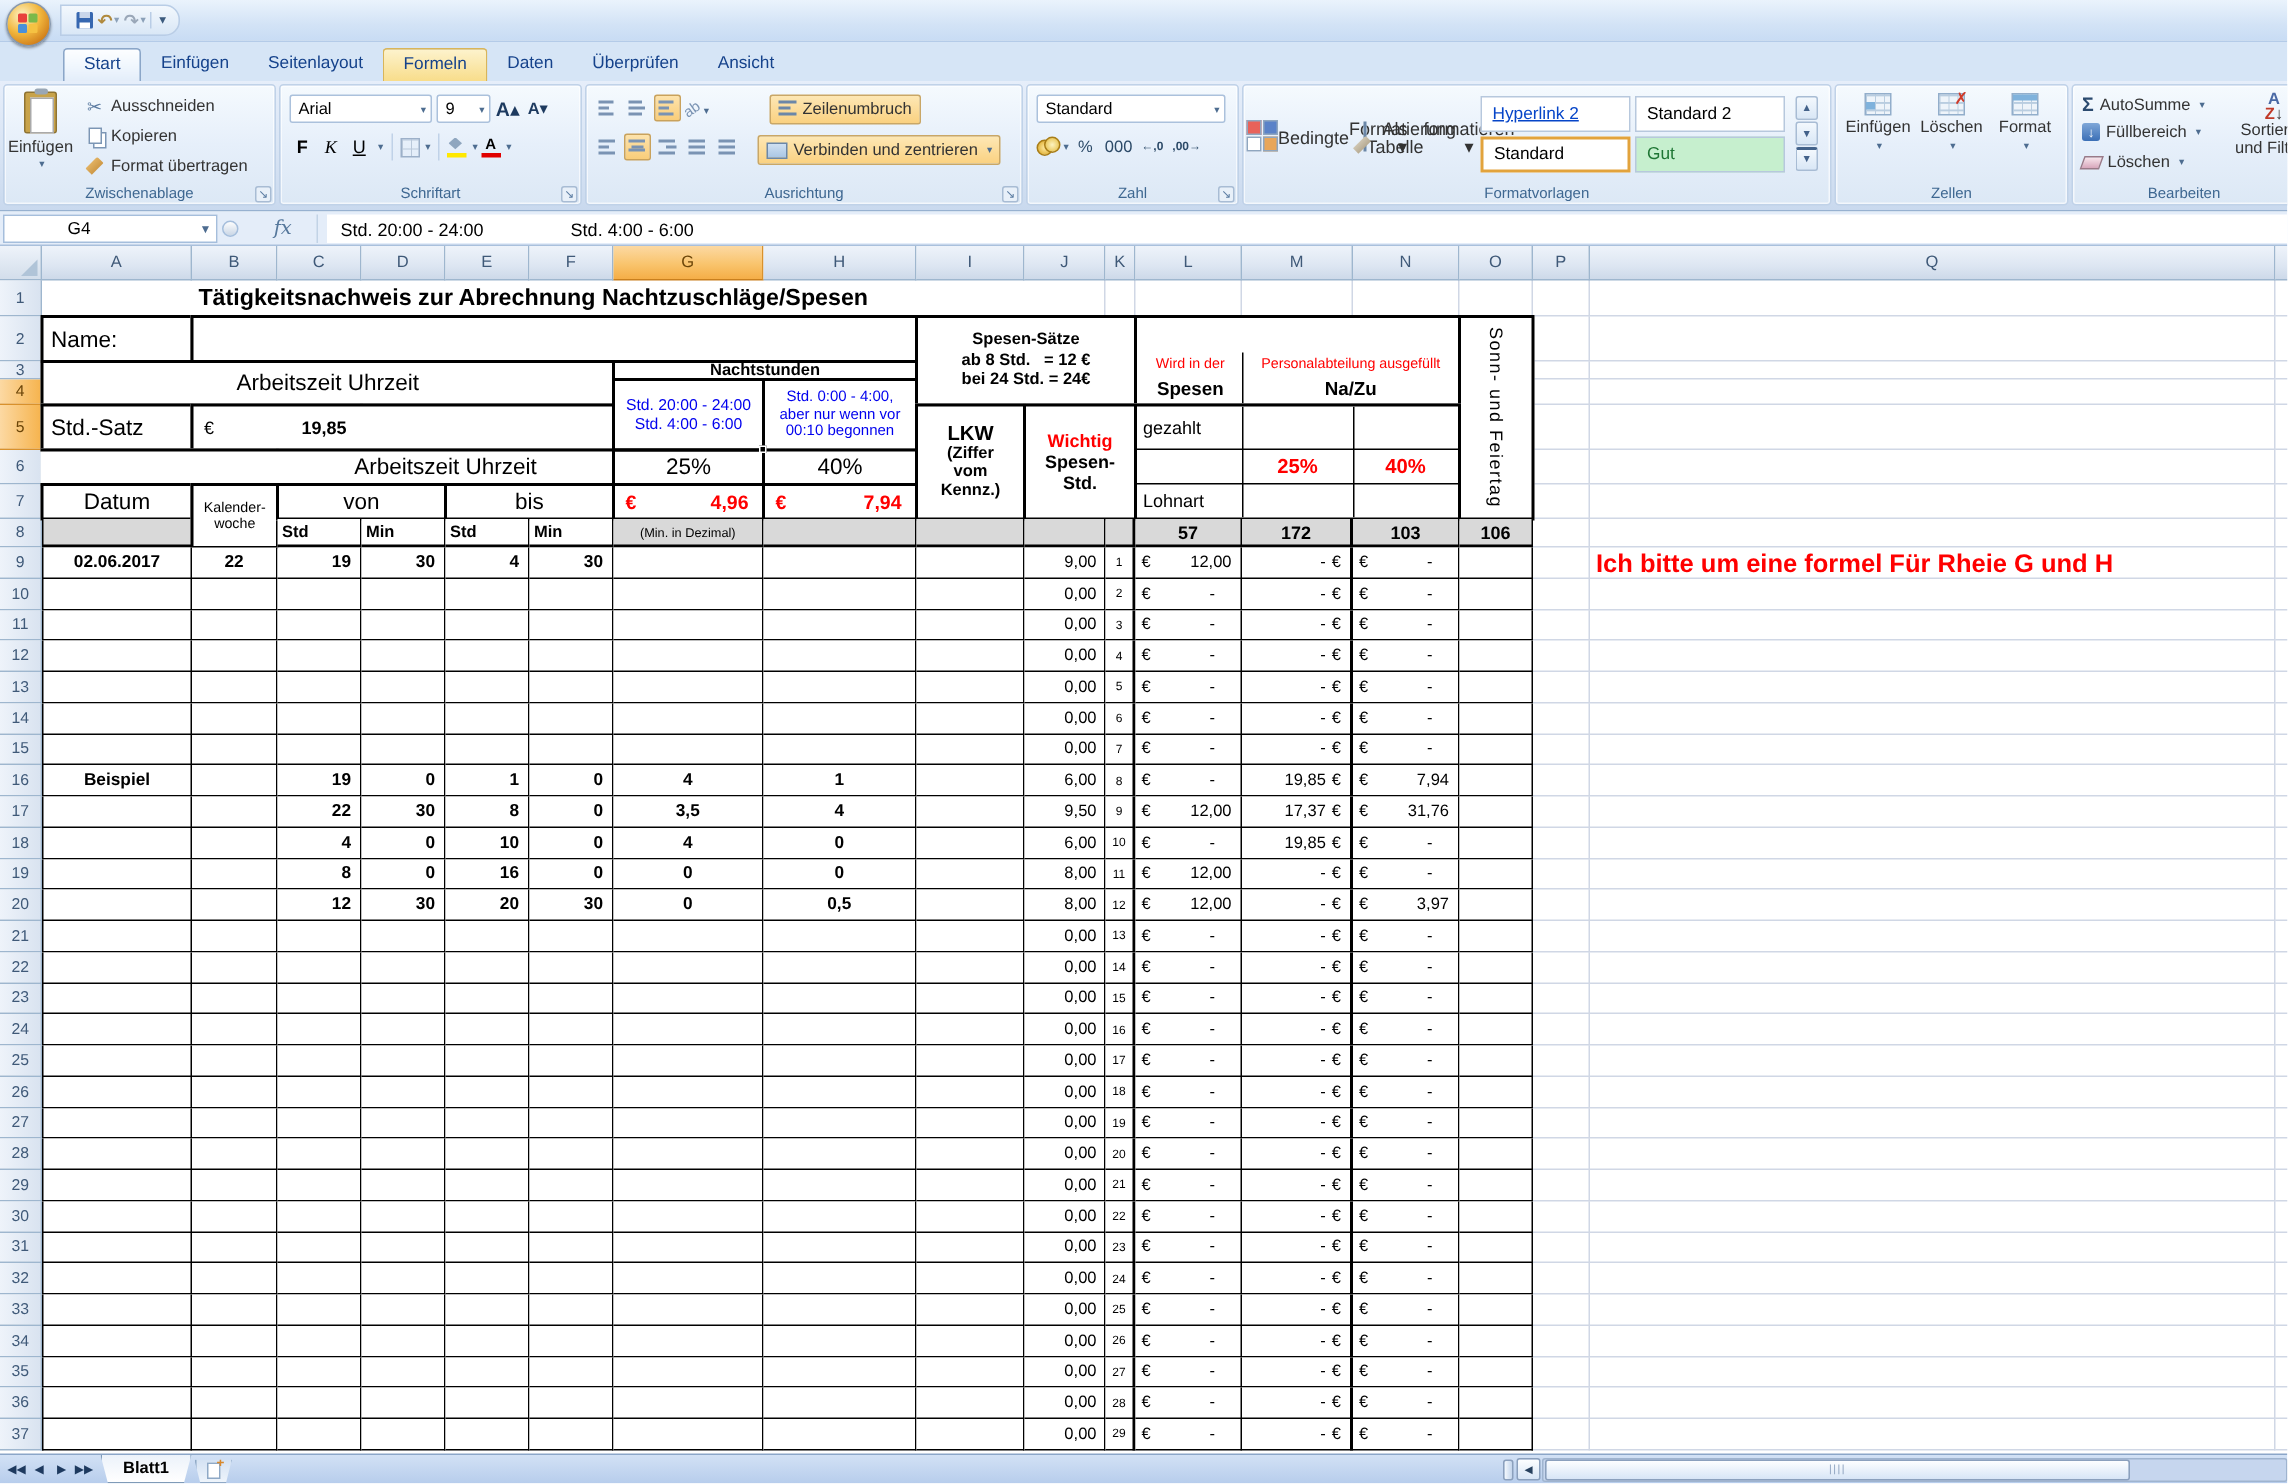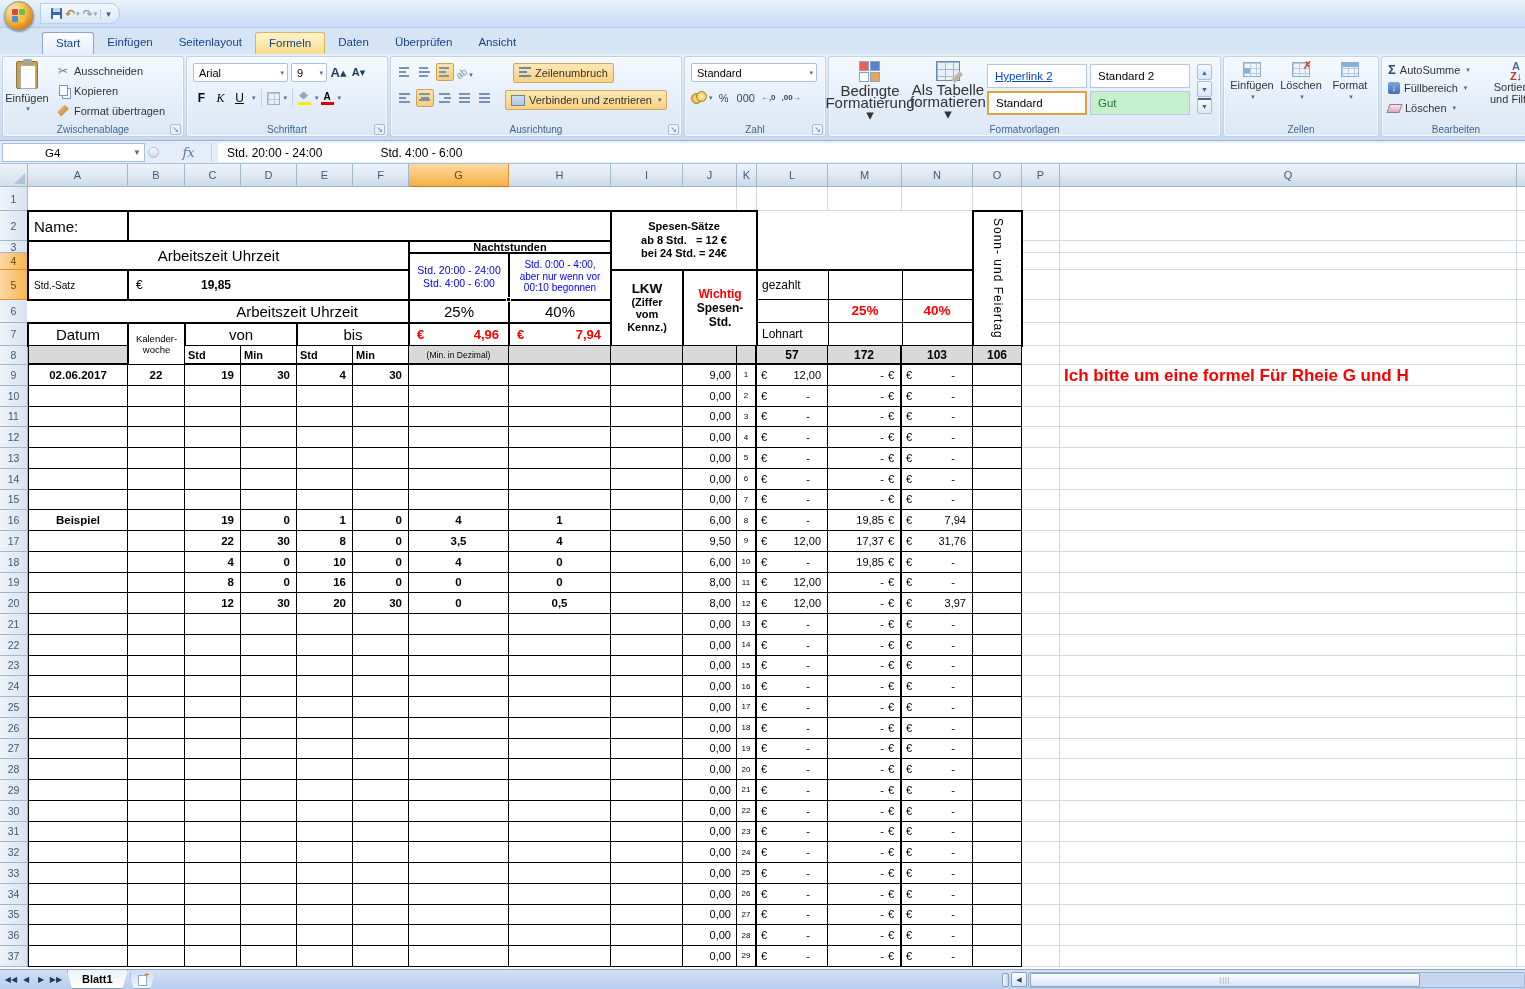--- a/index.html
+++ b/index.html
@@ -98,22 +98,22 @@
   .g-num{width:142px;}
   .numrow2{position:absolute;left:6px;top:32px;display:flex;gap:2px;align-items:center;}
   .coin-ic{width:14px;height:13px;position:relative;}
   .coin-ic:before{content:"";position:absolute;left:0;top:2px;width:9px;height:9px;border-radius:50%;background:radial-gradient(#ffe9a0,#d9a520);border:1px solid #a87d18;}
   .coin-ic:after{content:"";position:absolute;left:5px;top:0;width:9px;height:9px;border-radius:50%;background:radial-gradient(#fdf3c0,#e3b93a);border:1px solid #a87d18;}
   .numbtn{height:17px;min-width:18px;display:flex;align-items:center;justify-content:center;font-size:11px;color:#2c4a68;padding:0 2px;}
   .numbtn.small{font-size:8px;font-weight:bold;}
 
   
   .g-styles{width:393px;}
-  .stylebig{position:absolute;top:4px;width:78px;height:62px;display:flex;flex-direction:column;align-items:center;
-    font-size:15px;color:#333;line-height:12px;text-align:center;}
+  .stylebig{position:absolute;top:4px;width:78px;height:62px;display:flex;align-items:center;
+    font-size:12px;color:#333;line-height:12px;text-align:center;}
   .cond-ic{width:22px;height:22px;display:grid;grid-template-columns:10px 10px;grid-template-rows:10px 10px;gap:1px;margin-bottom:2px;}
   .cond-ic i{border:1px solid #8fa6bf;}
   .tbl-ic{width:24px;height:20px;border:1px solid #6b87a8;margin-bottom:3px;position:relative;
     background-image:linear-gradient(#9fb8d2 1px,transparent 1px),linear-gradient(90deg,#9fb8d2 1px,transparent 1px);background-size:8px 7px;background-color:#e8f0f8;}
   .tbl-ic:after{content:"";position:absolute;right:-4px;bottom:-3px;width:12px;height:12px;background:linear-gradient(135deg,#e8e2d6,#9a8a6a);clip-path:polygon(0 70%,70% 0,100% 30%,30% 100%);}
   .gallery{position:absolute;left:158px;top:7px;display:grid;grid-template-columns:100px 100px;grid-template-rows:24px 24px;gap:3px;}
   .stylecell{border:1px solid #b7c8dd;background:#fff;display:flex;align-items:center;padding-left:7px;font-size:11.5px;color:#000;}
   .stylecell.hyperlink span{color:#0645c8;text-decoration:underline;}
   .stylecell.selected{border:2px solid #e2a33c;}
   .stylecell.good{background:#c6efce;}
@@ -173,21 +173,21 @@
   .btb{border-top:2px solid #000;border-bottom:2px solid #000;}
   .bxt{background:transparent;font-weight:bold;font-size:15.5px;}
   .bxname{justify-content:flex-start;padding-left:5px;font-size:15px;}
   .bxsp{flex-direction:column;font-weight:bold;font-size:11px;line-height:13.5px;white-space:pre;}
   .bxsonn{font-size:12px;}
   .bxsonn .vert{writing-mode:vertical-rl;letter-spacing:1px;}
   .bxh{font-size:15px;}
   .bxnacht{font-weight:bold;font-size:11px;}
   .bxblue{flex-direction:column;color:#0000ee;font-size:10.5px;line-height:12.5px;}
   .bxblue-sm{font-size:10px;line-height:11.5px;}
-  .bxstdsatz{justify-content:flex-start;padding-left:5px;font-size:10px;text-align:right;}
+  .bxstdsatz{justify-content:flex-start;padding-left:5px;font-size:15px;text-align:right;}
   .euroflex{justify-content:space-between;padding:0 9px 0 7px;}
   .bxsatz{font-size:12px;}
   .bxsatz .val{font-weight:bold;}
   .bxpct{font-size:15px;}
   .bxlkw{flex-direction:column;font-weight:bold;font-size:11px;line-height:12.5px;}
   .bxlkw div:first-child{font-size:13.5px;}
   .bxwich{flex-direction:column;font-we ight:bold;font-size:12px;line-height:14px;font-weight:bold;}
   .bxwich div:first-child{color:#f00;}
   .bxkw{flex-direction:column;font-size:9.5px;line-height:11px;}
   .bxrate{color:#f00;font-weight:bold;font-size:13px;}
@@ -717,23 +717,35 @@
       <div class="rh" style="top: 595.25px; height: 20.75px;">28</div>
       <div class="rh" style="top: 616px; height: 20.75px;">29</div>
       <div class="rh" style="top: 636.75px; height: 20.75px;">30</div>
       <div class="rh" style="top: 657.5px; height: 20.75px;">31</div>
       <div class="rh" style="top: 678.25px; height: 20.75px;">32</div>
       <div class="rh" style="top: 699px; height: 20.75px;">33</div>
       <div class="rh" style="top: 719.75px; height: 20.75px;">34</div>
       <div class="rh" style="top: 740.5px; height: 20.75px;">35</div>
       <div class="rh" style="top: 761.25px; height: 20.75px;">36</div>
       <div class="rh" style="top: 782px; height: 20.75px;">37</div>
+      <div class="bx bxt" style="left: 27px; top: 22px; width: 657px; height: 26px;">Tätigkeitsnachweis zur Abrechnung Nachtzuschläge/Spesen</div>
       <div class="bx bxname b2" style="left: 27px; top: 46px; width: 102px; height: 32px;">Name:</div>
       <div class="bx b2" style="left: 127px; top: 46px; width: 485px; height: 32px;"></div>
       <div class="bx bxsp b2" style="left: 610px; top: 46px; width: 148px; height: 61px; flex-direction: column;"><div>Spesen-Sätze</div><div>ab 8 Std.   = 12 €</div><div>bei 24 Std. = 24€</div></div>
+      <div class="bx b2" style="left: 756px; top: 46px; width: 218px; height: 61px; flex-direction: column; justify-content: flex-end; align-items: stretch; padding-bottom: 1px;">
+        <div class="pers-row">
+          <span class="lcell red9">Wird in der</span>
+          <span class="rcell red9">Personalabteilung ausgefüllt</span>
+        </div>
+        <div class="pers-row">
+          <span class="lcell bold12">Spesen</span>
+          <span class="rcell bold12">Na/Zu</span>
+        </div>
+        <span class="divline" style="left: 70px; bottom: 0px; width: 1px; height: 34px;"></span>
+      </div>
       <div class="bx bxsonn b2" style="left: 972px; top: 46px; width: 51px; height: 137px;">
         <span class="vert">Sonn- und Feiertag</span>
       </div>
       <div class="bx bxh b2" style="left: 27px; top: 76px; width: 383px; height: 31px;">Arbeitszeit Uhrzeit</div>
       <div class="bx bxnacht b2" style="left: 408px; top: 76px; width: 204px; height: 14px;">Nachtstunden</div>
       <div class="bx bxblue b2" style="left: 408px; top: 88px; width: 102px; height: 49px; flex-direction: column;">
         <div>Std. 20:00 - 24:00</div>
         <div>Std. 4:00 - 6:00</div>
       </div>
       <div class="bx bxblue bxblue-sm b2" style="left: 508px; top: 88px; width: 104px; height: 49px; flex-direction: column;">

